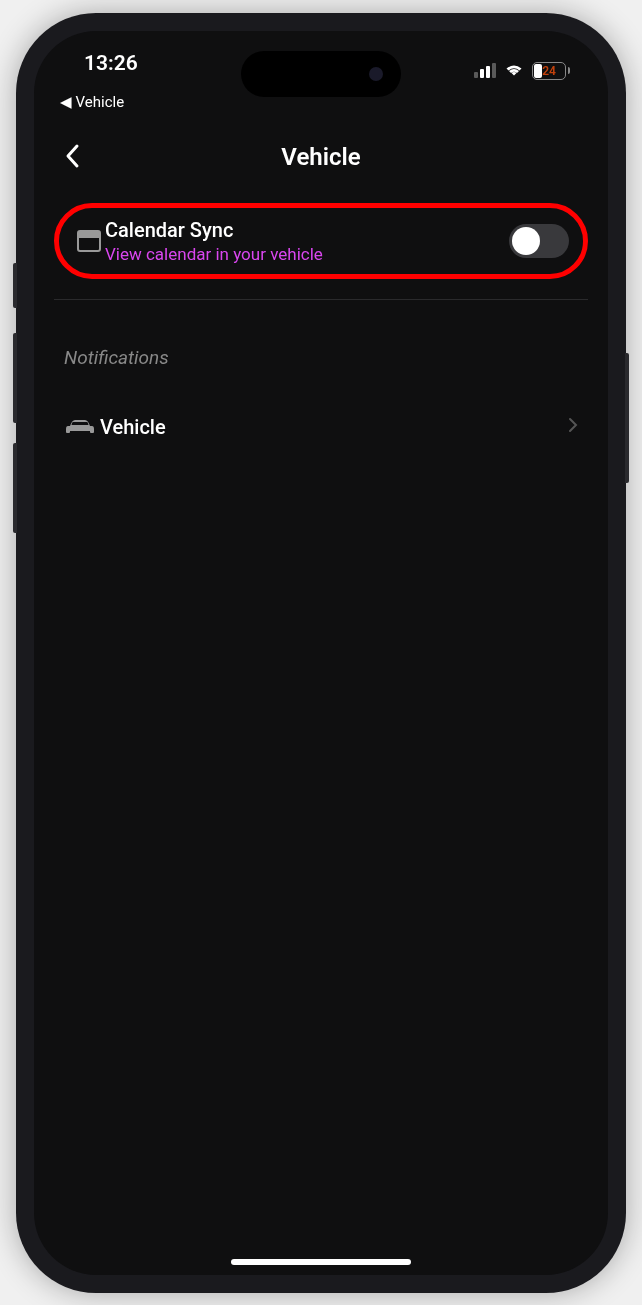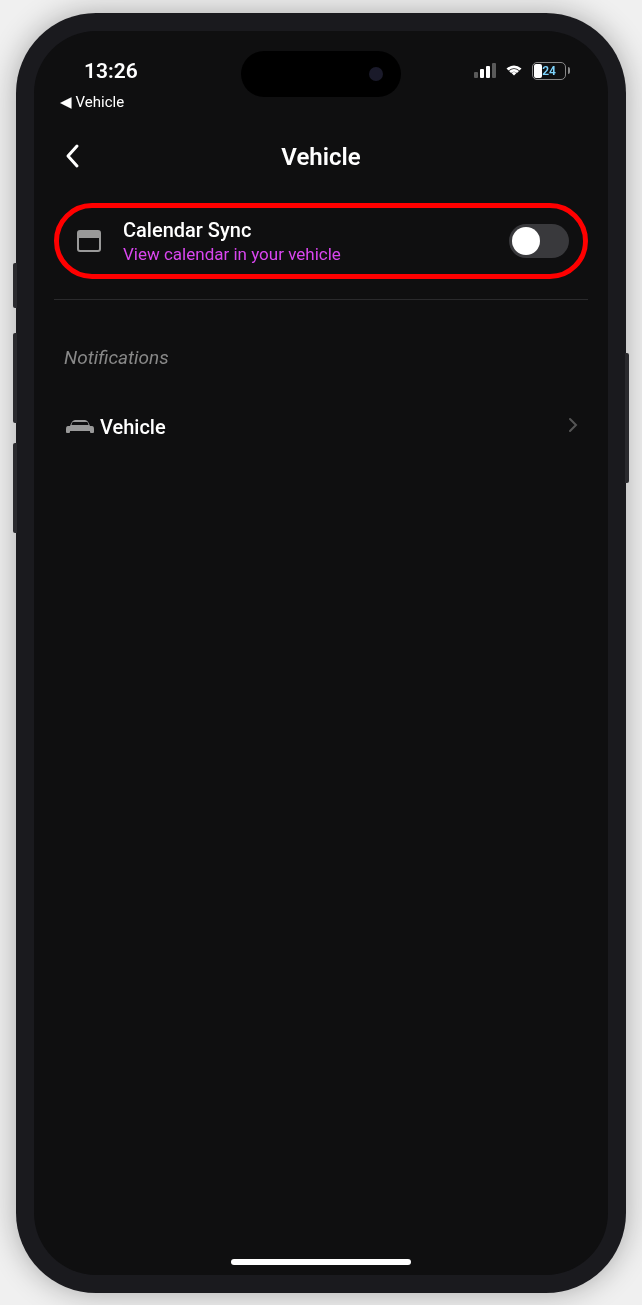--- a/index.html
+++ b/index.html
@@ -90,21 +90,20 @@
       transform: translateY(-50%);
       width: 14px;
       height: 14px;
       background: #1a1a2a;
       border-radius: 50%;
     }
 
     .status-bar {
       display: flex;
       justify-content: space-between;
-      align-items: center;
       padding: 20px 38px 0 50px;
       height: 60px;
       color: #fff;
       gap: 16px;
     }
 
     .status-time {
       font-size: 21px;
       font-weight: 600;
     }
@@ -163,21 +162,21 @@
       width: 24%;
       background: #fff;
       border-radius: 2px;
     }
 
     .battery-text {
       position: relative;
       z-index: 2;
       font-size: 12px;
       font-weight: 600;
-      color: #7dd3fc;
+      color: #c2410c;
     }
 
     .battery-tip {
       width: 2px;
       height: 7px;
       background: #888;
       border-radius: 0 2px 2px 0;
     }
 
     .breadcrumb {
@@ -217,21 +216,20 @@
 
     .highlighted-row {
       border: 5px solid #ff0000;
       border-radius: 40px;
       padding: 10px 14px;
     }
 
     .setting-row {
       display: flex;
       align-items: center;
-      gap: 18px;
     }
 
     .icon-box {
       width: 32px;
       height: 32px;
       display: flex;
       align-items: center;
       justify-content: center;
       flex-shrink: 0;
     }

